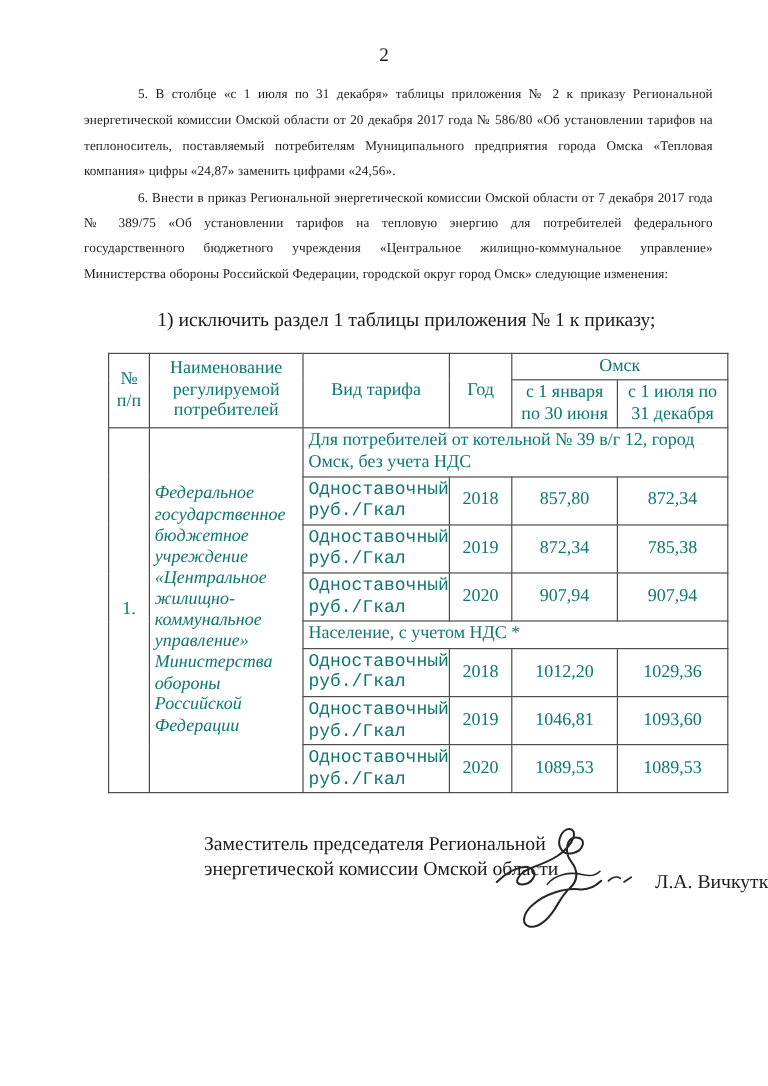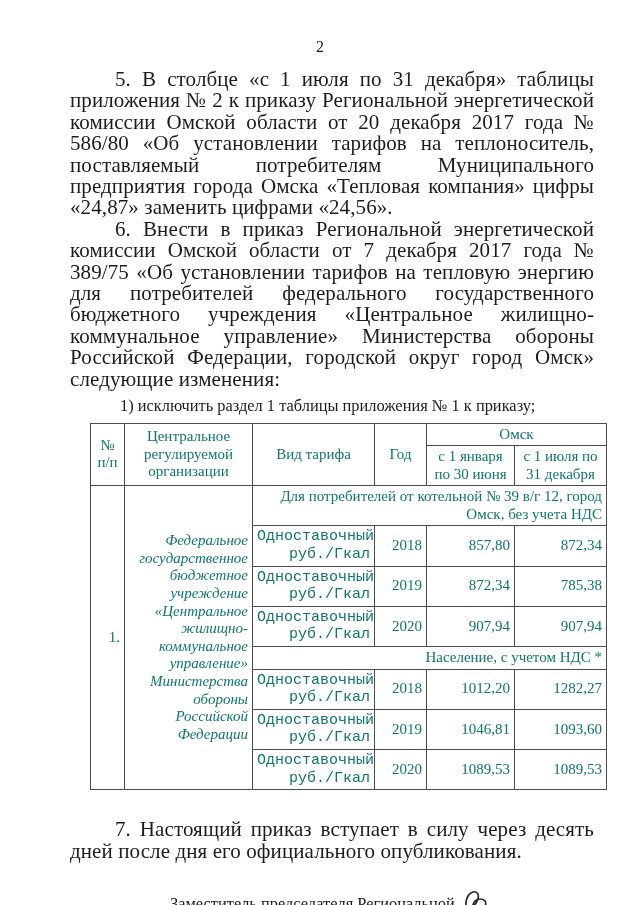--- a/index.html
+++ b/index.html
@@ -20,49 +20,48 @@
     width: 524px;
   }
   .page-number {
     text-align: center;
     font-size: 16px;
     line-height: 18px;
     margin-bottom: 13px;
   }
   .para {
     margin: 0;
-    font-size: 21px;
+    font-size: 11px;
     line-height: 21.4px;
     text-align: justify;
     text-indent: 45px;
     letter-spacing: 0.1px;
   }
   .subitem {
-    margin: 5px;
+    margin: 16px;
     font-size: 16.4px;
     line-height: 21.4px;
     text-indent: 45px;
     text-align: left;
   }
   table.tariff {
     border-collapse: collapse;
     table-layout: fixed;
     width: 516px;
     margin: 6px 0 16px 20px;
     font-size: 15px;
     line-height: 17.6px;
     color: #0f766e;
   }
   table.tariff th, table.tariff td {
     border: 1px solid #4c4c4c;
     font-weight: normal;
     padding: 2px 4px;
     vertical-align: middle;
     overflow: hidden;
-    text-align: right;
   }
   table.tariff thead th { text-align: center; padding: 2px 2px; }
   td.num-cell { text-align: center; }
   td.org-cell { text-align: left; padding: 4px 3px 4px 9px; font-style: italic; }
   td.section-cell { text-align: left; padding: 3px 6px; }
   td.tariff-cell { text-align: left; padding: 2px 6px; font-family: Liberation Mono, monospace; }
   td.val-cell, td.year-cell { text-align: center; }
   .p7 { margin-top: 29px; }
   .sig-block {
     position: relative;
@@ -108,21 +107,21 @@
         <col style="width:34px">
           <col style="width:128px">
           <col style="width:122px">
         <col style="width:52px">
           <col style="width:88px">
           <col style="width:92px">
       </colgroup>
       <thead>
         <tr>
           <th rowspan="2">№ п/п</th>
-          <th rowspan="2">Центральное регулируемой организации</th>
+          <th rowspan="2">Наименование регулируемой потребителей</th>
           <th rowspan="2">Вид тарифа</th>
           <th rowspan="2">Год</th>
           <th colspan="2">Омск</th>
         </tr>
         <tr>
           <th>с 1 января по 30 июня</th>
           <th>с 1 июля по 31 декабря</th>
         </tr>
       </thead>
       <tbody>
@@ -149,38 +148,37 @@
           <td class="val-cell">907,94</td>
           <td class="val-cell">907,94</td>
         </tr>
         <tr>
           <td colspan="4" class="section-cell">Население, с учетом НДС *</td>
         </tr>
         <tr>
           <td class="tariff-cell">Одноставочный, руб./Гкал</td>
           <td class="year-cell">2018</td>
           <td class="val-cell">1012,20</td>
-          <td class="val-cell">1282,27</td>
+          <td class="val-cell">1029,36</td>
         </tr>
         <tr>
           <td class="tariff-cell">Одноставочный, руб./Гкал</td>
           <td class="year-cell">2019</td>
           <td class="val-cell">1046,81</td>
           <td class="val-cell">1093,60</td>
         </tr>
         <tr>
           <td class="tariff-cell">Одноставочный, руб./Гкал</td>
           <td class="year-cell">2020</td>
           <td class="val-cell">1089,53</td>
           <td class="val-cell">1089,53</td>
         </tr>
       </tbody>
     </table>
 
-    <p class="para p7">7. Настоящий приказ вступает в силу через десять дней после дня его официального опубликования.</p>
 
     <div class="sig-block">
       <div class="sig-position">Заместитель председателя Региональной энергетической комиссии Омской области</div>
       <svg class="sig-scribble" width="130" height="90" viewBox="0 0 130 90">
         <g fill="none" stroke="#262626" stroke-width="1.7" stroke-linecap="round">
           <path d="M4,47 C14,37 27,32 33,36 C39,40 33,49 25,49 C17,49 21,39 36,34 C52,28 60,23 66,14 C73,3 63,-1 58,7 C53,16 58,25 67,23 C77,21 79,10 70,10 C62,10 60,22 66,30 C72,38 72,46 64,53 C60,56 57,62 52,70 C46,79 38,86 31,84 C24,82 26,73 34,66 C44,57 60,52 72,53 C80,54 86,51 91,46"></path>
           <path d="M46,49 C52,41 64,38 76,41 C84,43 88,40 90,38" stroke-width="1.3"></path>
           <path d="M97,46 C100,43 104,42 107,44 M110,47 L116,43" stroke-width="1.4"></path>
         </g>
       </svg>

